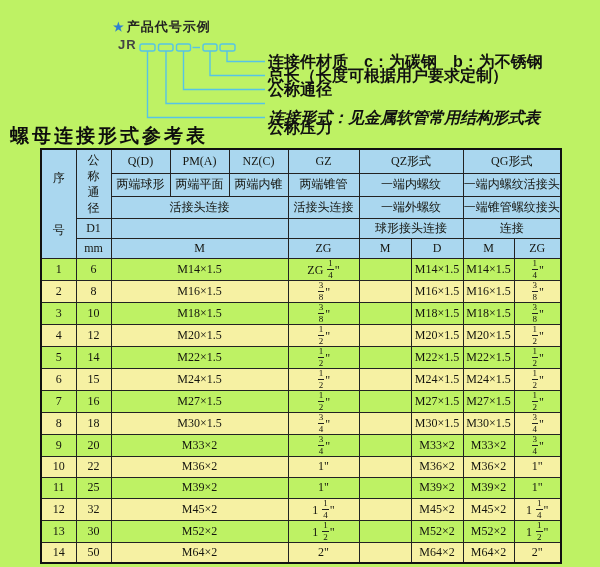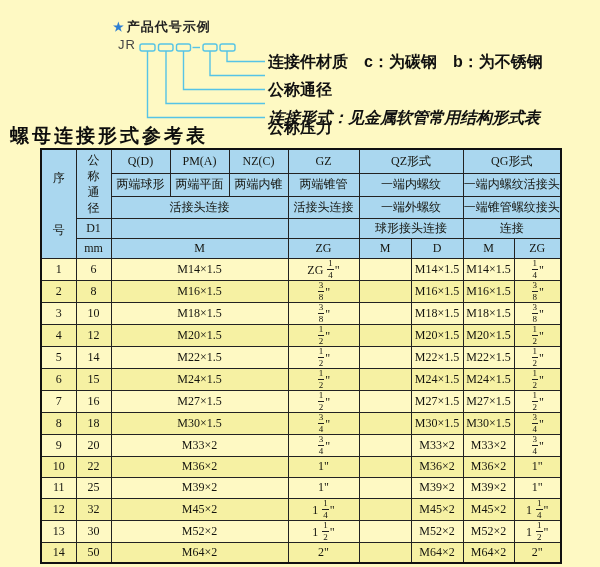--- a/index.html
+++ b/index.html
@@ -1,31 +1,31 @@
 <!DOCTYPE html>
 <html><head>
 <meta charset="utf-8">
 <style>
   * { margin:0; padding:0; box-sizing:border-box; }
   html,body { background:#ffffff; }
   .page {
-    position:relative; width:600px; height:567px; background:#fef9c3;
+    position:relative; width:600px; height:567px; background:#bef264;
     overflow:hidden; font-family:"Liberation Sans", sans-serif; color:#1a1a1a;
   }
 
   
   .diagram-svg { position:absolute; left:0; top:0; }
   .diagram-heading {
     position:absolute; left:113px; top:18px;
     font-size:13px; font-weight:bold; color:#222; letter-spacing:1px;
   }
   .star { color:#2e7fd2; font-size:12px; margin-right:2px; }
   .code-prefix {
     position:absolute; left:118px; top:37px;
-    font-size:13px; font-weight:normal; color:#444; letter-spacing:1px;
+    font-size:13px; font-weight:bold; color:#444; letter-spacing:1px;
   }
   .diagram-label {
     position:absolute; left:268px; font-size:16px; font-weight:bold;
     color:#111; white-space:nowrap; line-height:13px;
   }
   .dl-0 { top:55px; } .dl-1 { top:69px; } .dl-2 { top:83px; }
   .dl-3 { top:97px;margin-top:24px; } .dl-4 { top:111px;font-style:italic; }
 
   
   .table-title {
@@ -83,20 +83,21 @@
       <polyline points="147.5,51 147.5,117.5 265,117.5"></polyline>
     </g>
   </svg>
 
   <div class="diagram-heading">
     <span class="star">★</span><span>产品代号示例</span>
   </div>
   <div class="code-prefix">JR</div>
 
   <div class="diagram-label dl-0">连接件材质　c：为碳钢　b：为不锈钢</div>
+  <div class="diagram-label dl-1">总长（长度可根据用户要求定制）</div>
   <div class="diagram-label dl-2">公称通径</div>
   <div class="diagram-label dl-3">公称压力</div>
   <div class="diagram-label dl-4">连接形式：见金属软管常用结构形式表</div>
 
   <div class="table-title">螺母连接形式参考表</div>
 
   <table class="ref">
     <colgroup>
       <col style="width:35px">
         <col style="width:35px">

